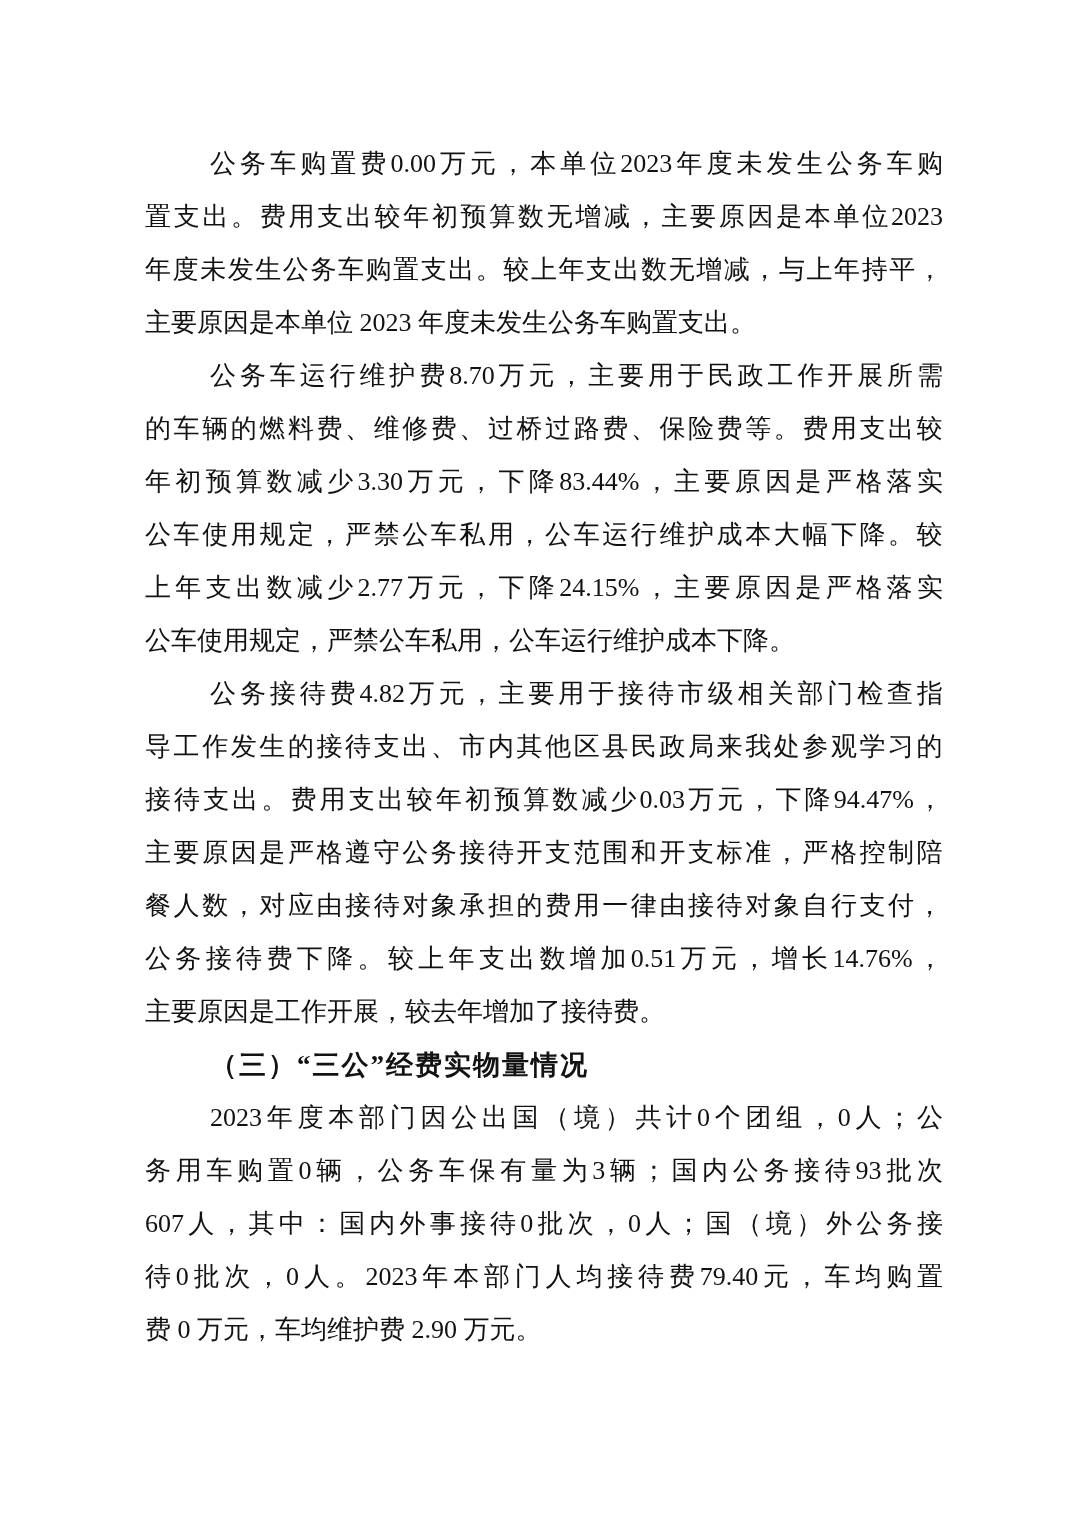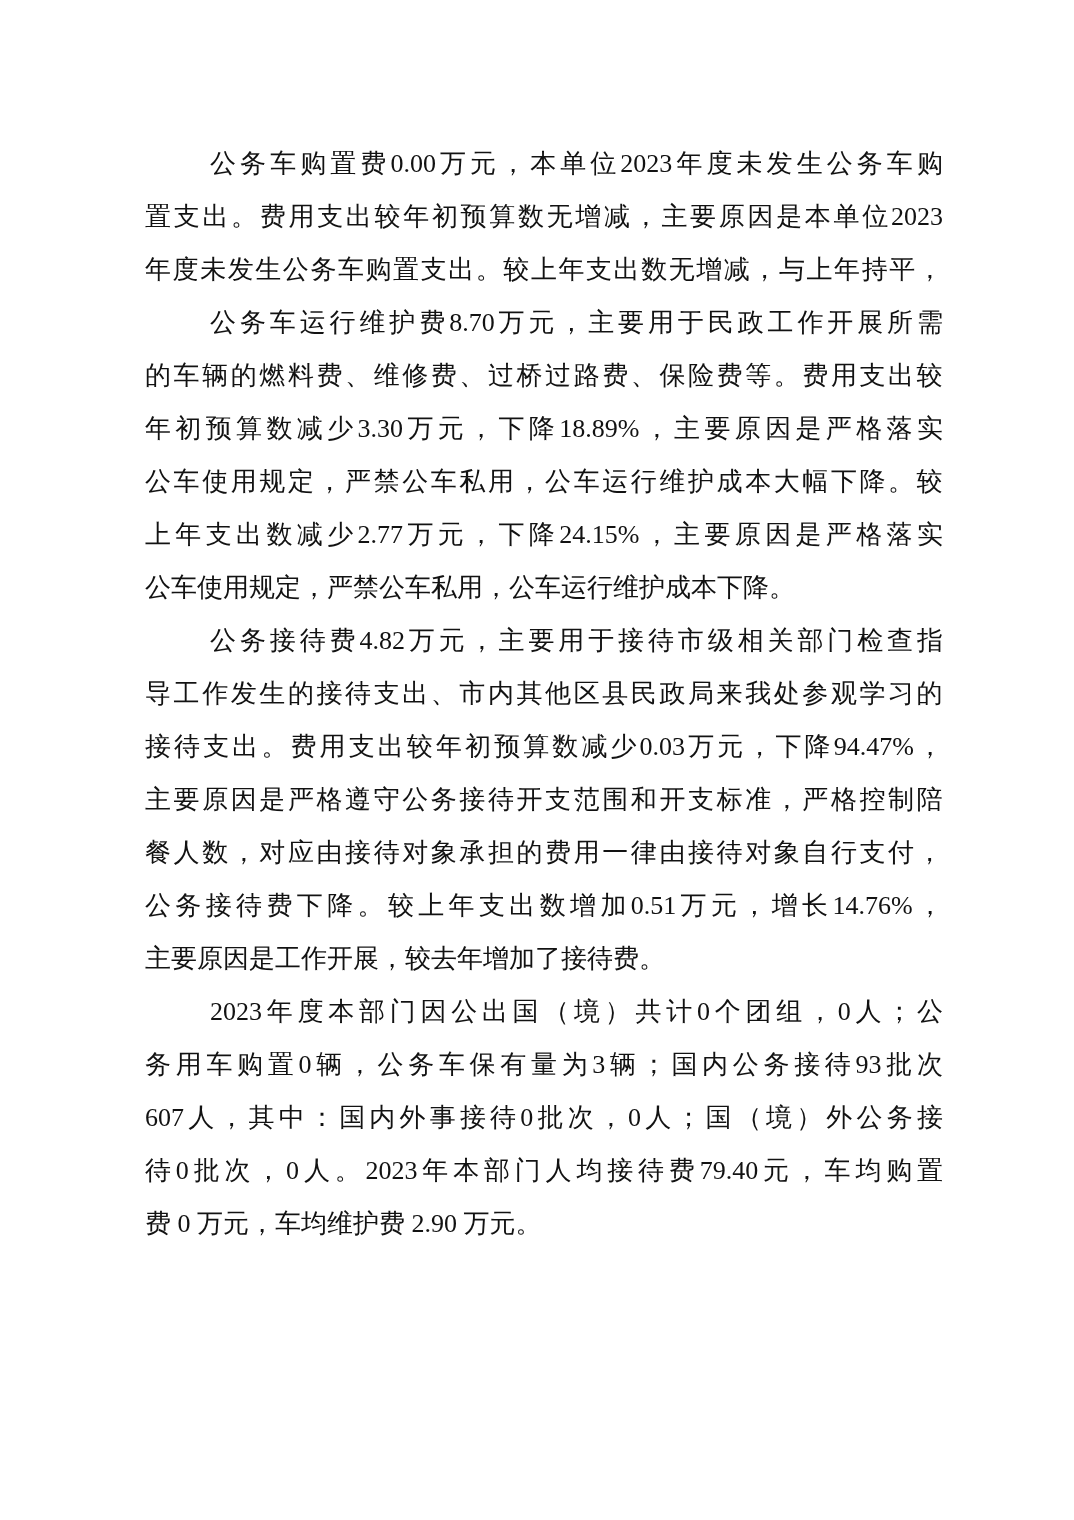--- a/index.html
+++ b/index.html
@@ -124,20 +124,21 @@
           <span>增</span>
           <span>减</span>
           <span>，</span>
           <span>与</span>
           <span>上</span>
           <span>年</span>
           <span>持</span>
           <span>平</span>
           <span>，</span>
         </div>
+        <div class="line start">主要原因是本单位 2023 年度未发生公务车购置支出。</div>
       </div>
       <div class="block paragraph">
         <div class="line first">
           <span>公</span>
           <span>务</span>
           <span>车</span>
           <span>运</span>
           <span>行</span>
           <span>维</span>
           <span>护</span>
@@ -196,21 +197,21 @@
           <span>算</span>
           <span>数</span>
           <span>减</span>
           <span>少</span>
           <span>3.30</span>
           <span>万</span>
           <span>元</span>
           <span>，</span>
           <span>下</span>
           <span>降</span>
-          <span>18.89%</span>
+          <span>83.44%</span>
           <span>，</span>
           <span>主</span>
           <span>要</span>
           <span>原</span>
           <span>因</span>
           <span>是</span>
           <span>严</span>
           <span>格</span>
           <span>落</span>
           <span>实</span>
@@ -438,20 +439,23 @@
           <span>万</span>
           <span>元</span>
           <span>，</span>
           <span>增</span>
           <span>长</span>
           <span>14.76%</span>
           <span>，</span>
         </div>
         <div class="line start">主要原因是工作开展，较去年增加了接待费。</div>
       </div>
+      <div class="block heading">
+        <div class="line first start">（三）“三公”经费实物量情况</div>
+      </div>
       <div class="block paragraph">
         <div class="line first">
           <span>2023</span>
           <span>年</span>
           <span>度</span>
           <span>本</span>
           <span>部</span>
           <span>门</span>
           <span>因</span>
           <span>公</span>

